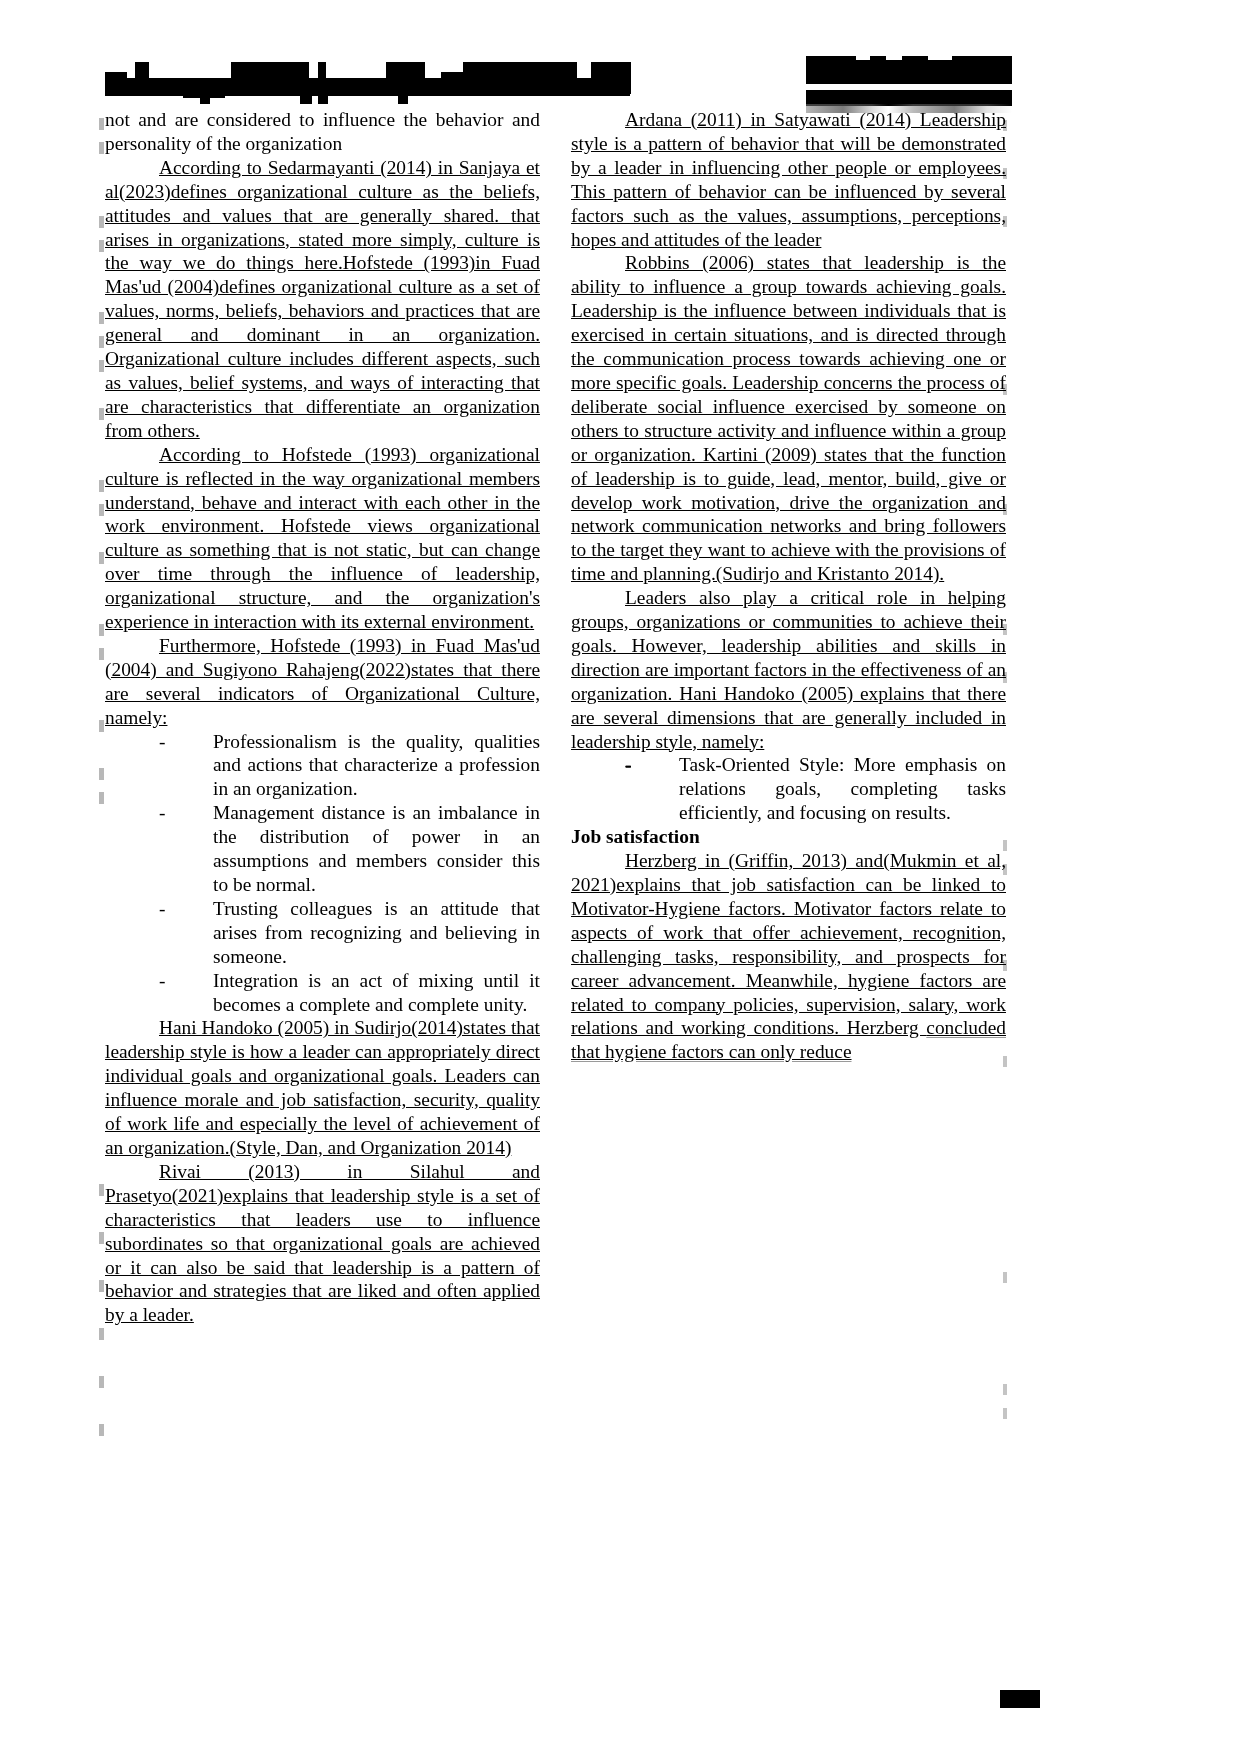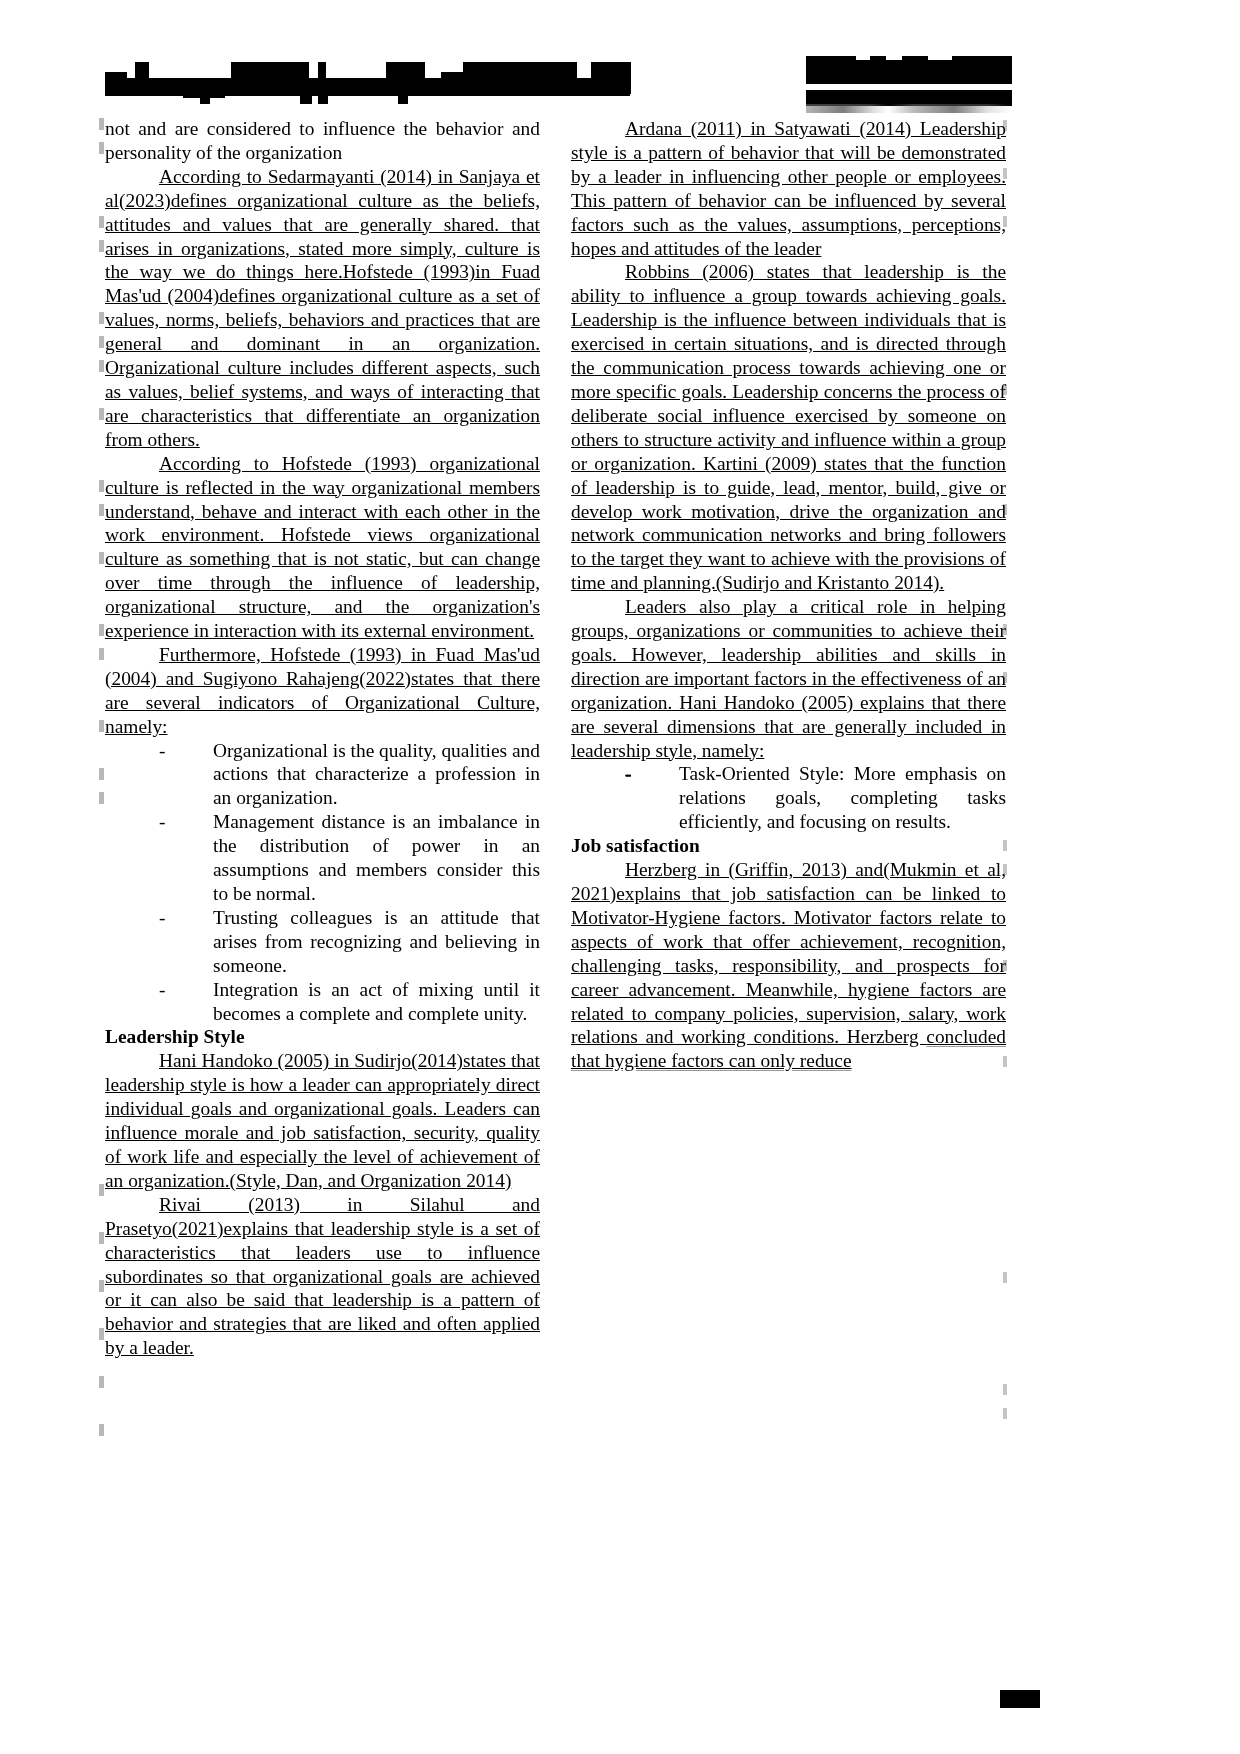--- a/index.html
+++ b/index.html
@@ -56,21 +56,20 @@
     position: absolute;
     left: 0;
     top: 108px;
     width: 1240px;
     height: 1560px;
   }
   .col {
     position: absolute;
     top: 0;
     width: 435px;
-    margin-top: 9px;
   }
   .col-left  { left: 105px; }
   .col-right { left: 571px; }
 
   p, .bullets {
     margin: 0;
     font-size: 19.4px;
     line-height: 23.9px;
     text-align: justify;
     text-justify: inter-word;
@@ -256,37 +255,36 @@
 
       <p class="indent">According to Sedarmayanti (2014) in Sanjaya et al(2023)defines organizational culture as the beliefs, attitudes and values that are generally shared. that arises in organizations, stated more simply, culture is the way we do things here.Hofstede (1993)in Fuad Mas'ud (2004)defines organizational culture as a set of values, norms, beliefs, behaviors and practices that are general and dominant in an organization. Organizational culture includes different aspects, such as values, belief systems, and ways of interacting that are characteristics that differentiate an organization from others.</p>
 
       <p class="indent">According to Hofstede (1993) organizational culture is reflected in the way organizational members understand, behave and interact with each other in the work environment. Hofstede views organizational culture as something that is not static, but can change over time through the influence of leadership, organizational structure, and the organization's experience in interaction with its external environment.</p>
 
       <p class="indent">Furthermore, Hofstede (1993) in Fuad Mas'ud (2004) and Sugiyono Rahajeng(2022)states that there are several indicators of Organizational Culture, namely:</p>
 
       <ul class="bullets">
         <li>
           <span class="dash">-</span>
-          <span>Organizational is the quality, qualities and actions that characterize a profession in an organization.</span>
+          <span>Professionalism is the quality, qualities and actions that characterize a profession in an organization.</span>
         </li>
         <li>
           <span class="dash">-</span>
           <span>Management distance is an imbalance in the distribution of power in an assumptions and members consider this to be normal.</span>
         </li>
         <li>
           <span class="dash">-</span>
           <span>Trusting colleagues is an attitude that arises from recognizing and believing in someone.</span>
         </li>
         <li>
           <span class="dash">-</span>
           <span>Integration is an act of mixing until it becomes a complete and complete unity.</span>
         </li>
       </ul>
 
-      <h3 class="section-head gap-before">Leadership Style</h3>
 
       <p class="indent">Hani Handoko (2005) in Sudirjo(2014)states that leadership style is how a leader can appropriately direct individual goals and organizational goals. Leaders can influence morale and job satisfaction, security, quality of work life and especially the level of achievement of an organization.(Style, Dan, and Organization 2014)</p>
 
       <p class="indent">Rivai (2013) in Silahul and Prasetyo(2021)explains that leadership style is a set of characteristics that leaders use to influence subordinates so that organizational goals are achieved or it can also be said that leadership is a pattern of behavior and strategies that are liked and often applied by a leader.</p>
     </div>
 
     <div class="col col-right">
 
       <p class="indent">Ardana (2011) in Satyawati (2014) Leadership style is a pattern of behavior that will be demonstrated by a leader in influencing other people or employees. This pattern of behavior can be influenced by several factors such as the values, assumptions, perceptions, hopes and attitudes of the leader</p>
 

